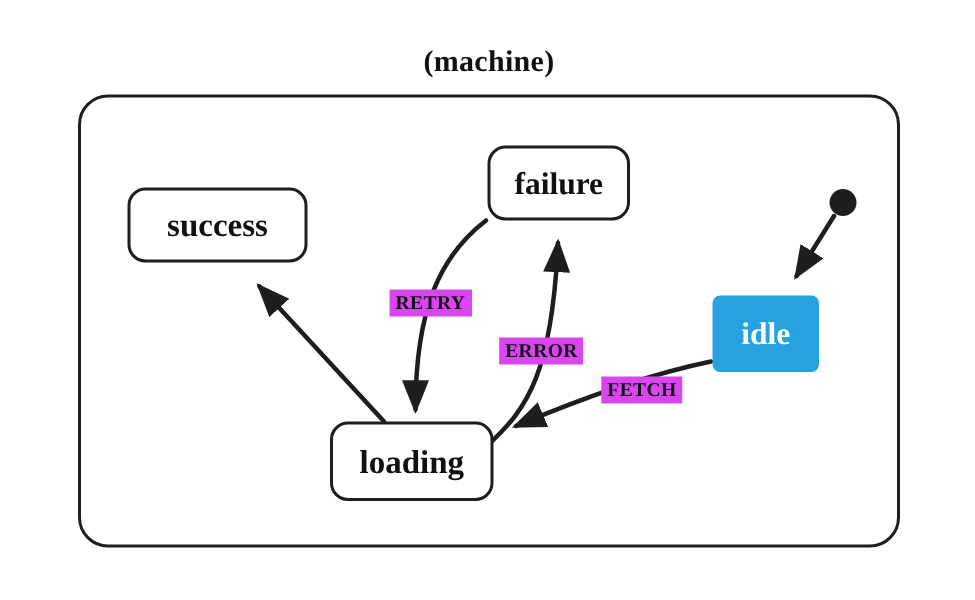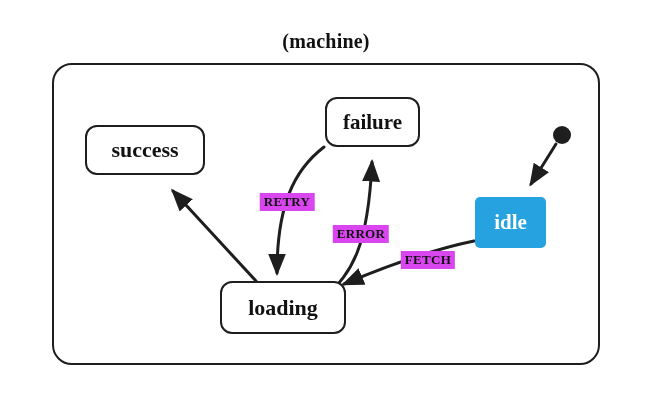--- a/index.html
+++ b/index.html
@@ -37,21 +37,21 @@
     display: flex; align-items: center; justify-content: center;
     background: #ffffff;
     border: 2.5px solid #1e1e1e;
     border-radius: 12px;
     box-sizing: border-box;
     font-weight: bold; color: #111111;
     cursor: default;
   }
   .state-success { left: 85px;  top: 125px; width: 120px; height: 50px; font-size: 22px; }
   .state-failure { left: 325px; top: 97px;  width: 95px;  height: 50px; font-size: 21px; justify-content: center; }
-  .state-loading { left: 220px; top: 281px; width: 126px; height: 53px; font-size: 22px; }
+  .state-loading { left: 220px; top: 281px; width: 109px; height: 53px; font-size: 22px; }
   .state-idle    { left: 475px; top: 197px; width: 71px;  height: 51px; font-size: 21px;
                    border: none; border-radius: 5px; }
   .event-label {
     position: absolute;
     z-index: 4;
     transform: translate(-50%, -50%);
     background: #d946ef;
     padding: 1px 4px;
     font-size: 13px; font-weight: bold; color: #111111;
     letter-spacing: 0.3px;

